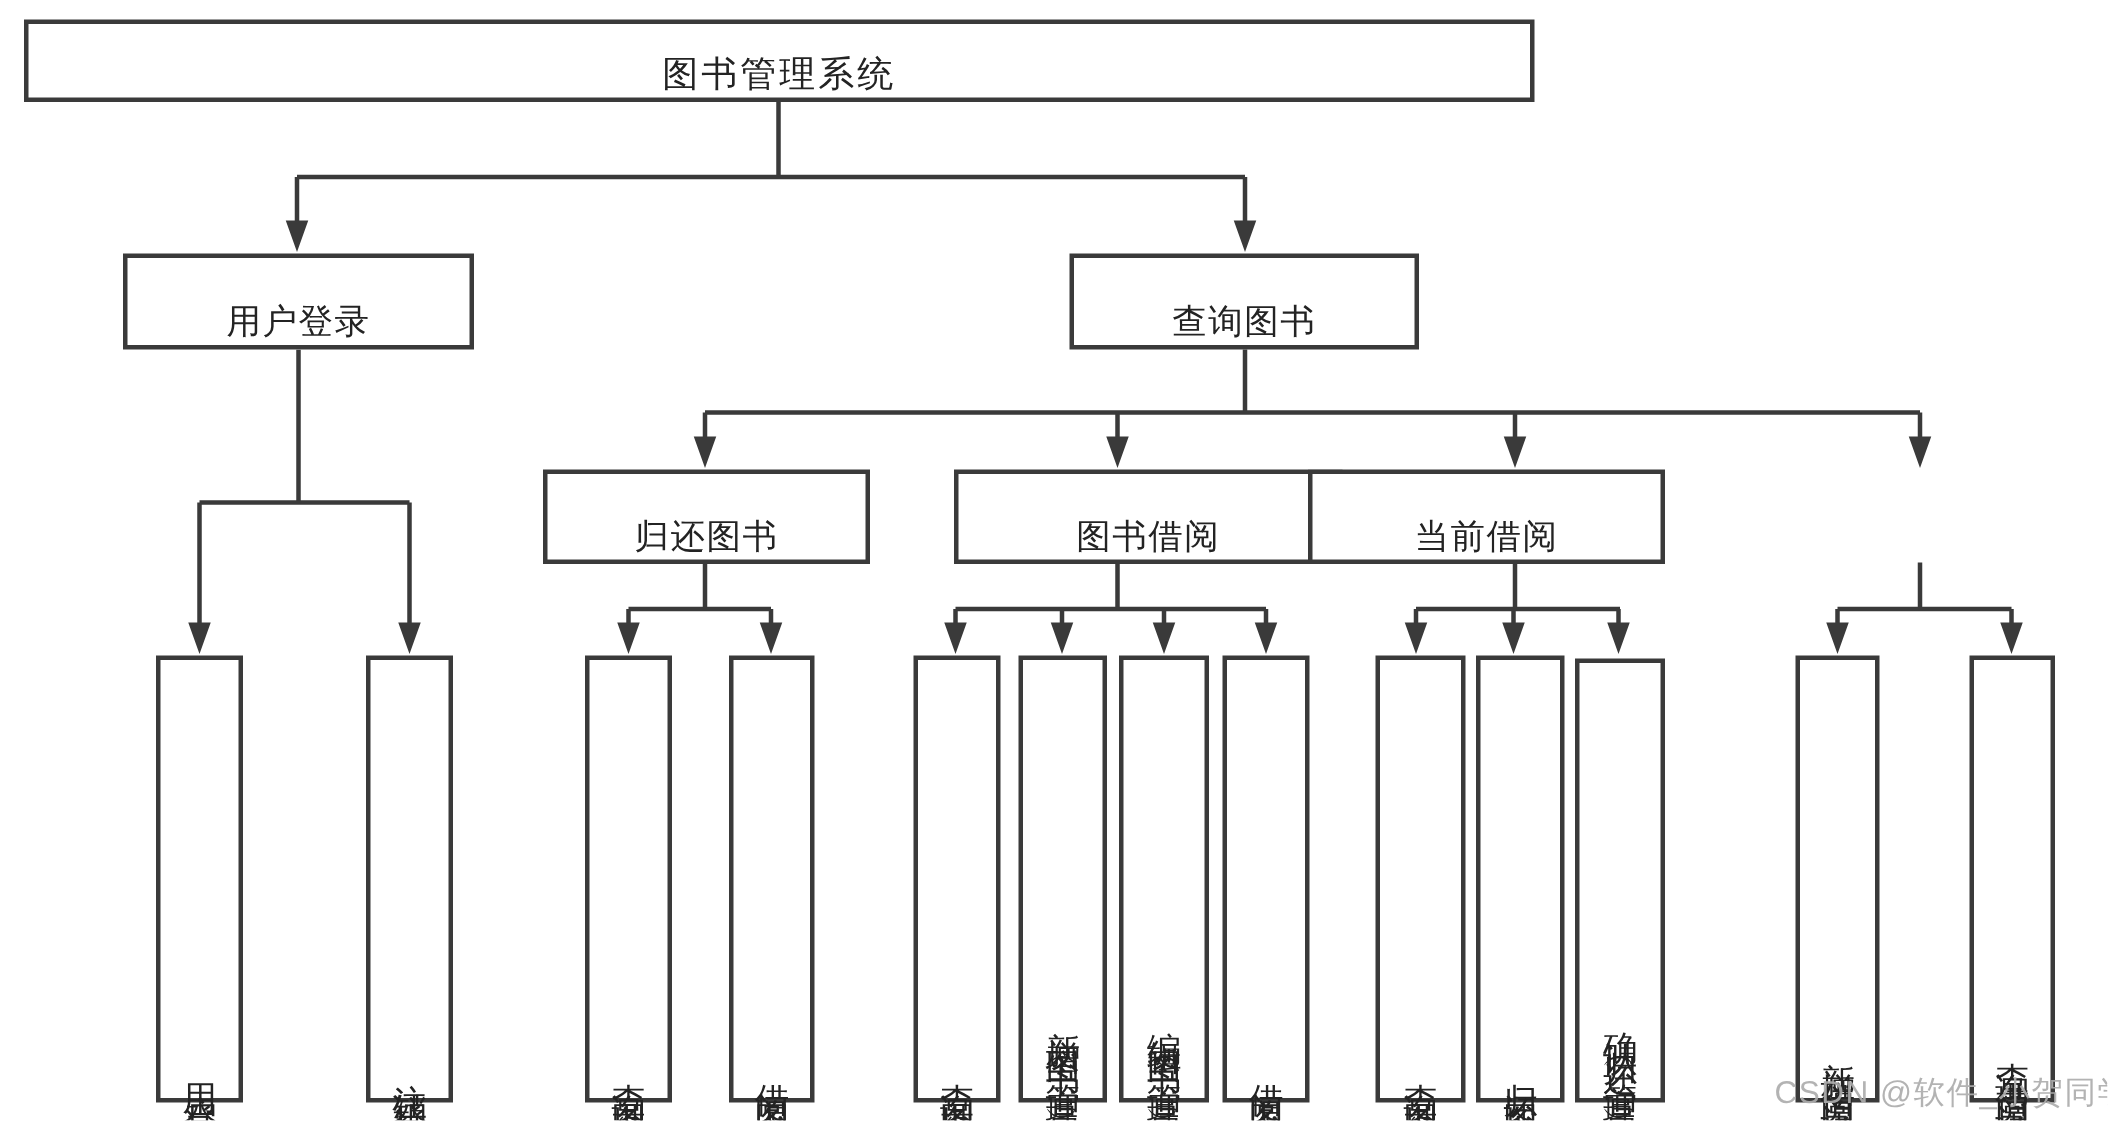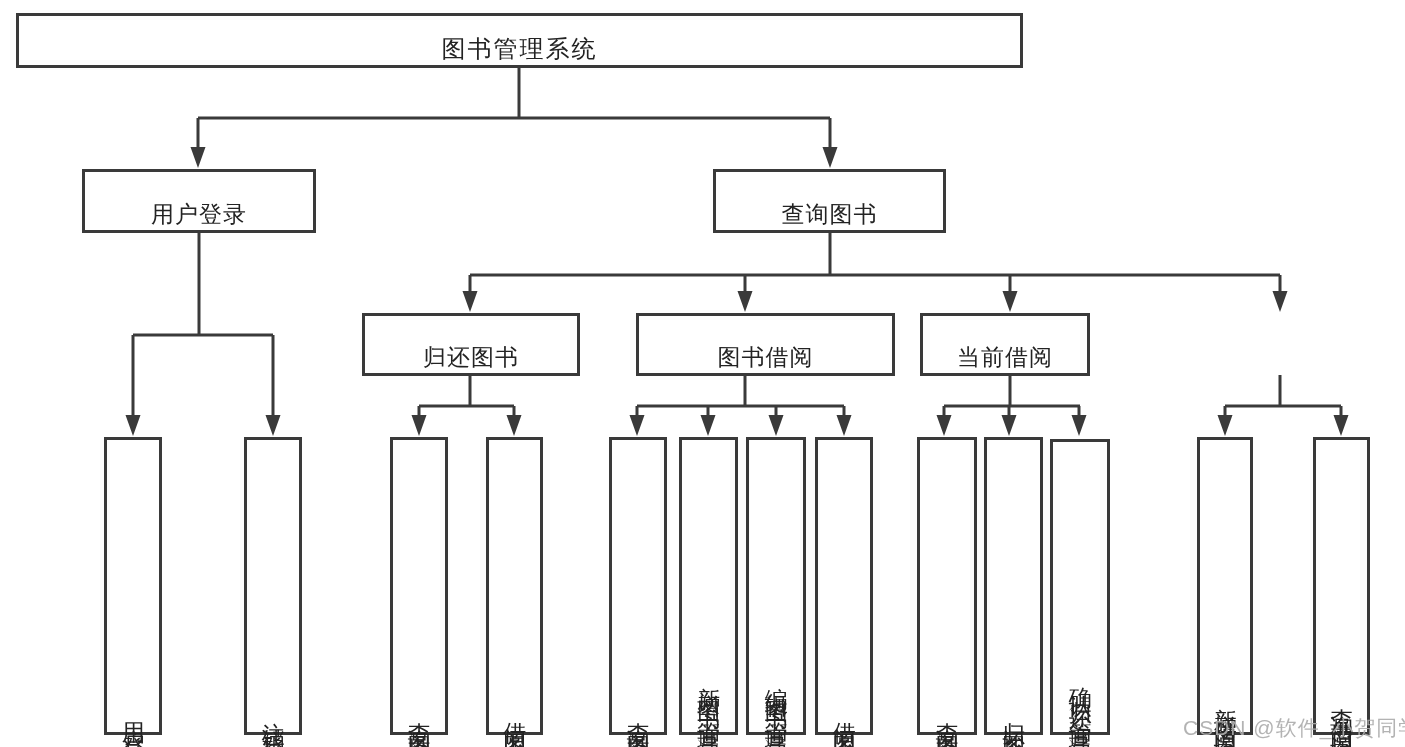--- a/index.html
+++ b/index.html
@@ -62,21 +62,21 @@
   <div class="box" style="left:713px;top:169px;width:233px;height:64px">
     <span class="hlabel">查询图书</span>
   </div>
 
   <div class="box" style="left:362px;top:313px;width:218px;height:63px">
     <span class="hlabel">归还图书</span>
   </div>
   <div class="box" style="left:636px;top:313px;width:259px;height:63px">
     <span class="hlabel">图书借阅</span>
   </div>
-  <div class="box" style="left:920px;top:313px;width:170px;height:63px">
+  <div class="box" style="left:872px;top:313px;width:238px;height:63px">
     <span class="hlabel">当前借阅</span>
   </div>
 
   <div class="box" style="left:104px;top:437px;width:58px;height:298px">
     <span class="vtext">用户登录</span>
   </div>
   <div class="box" style="left:244px;top:437px;width:58px;height:298px">
     <span class="vtext">注销登录</span>
   </div>
 

